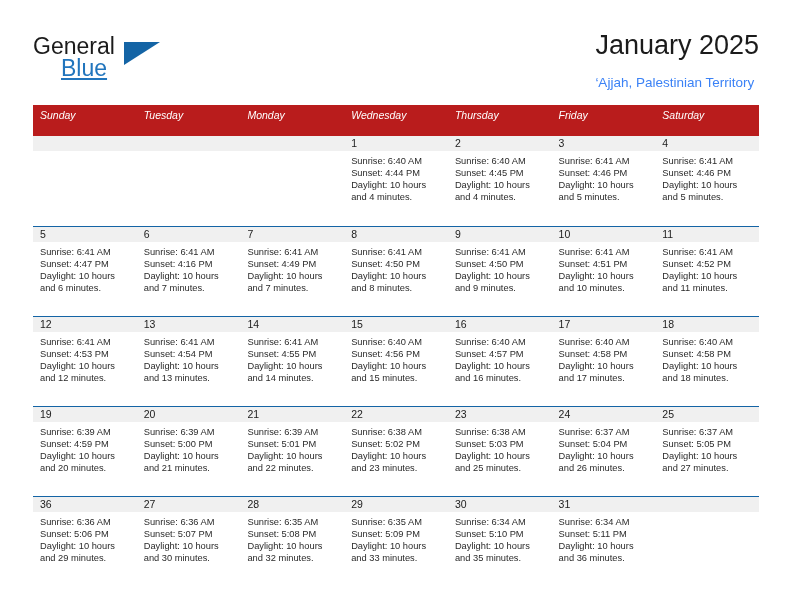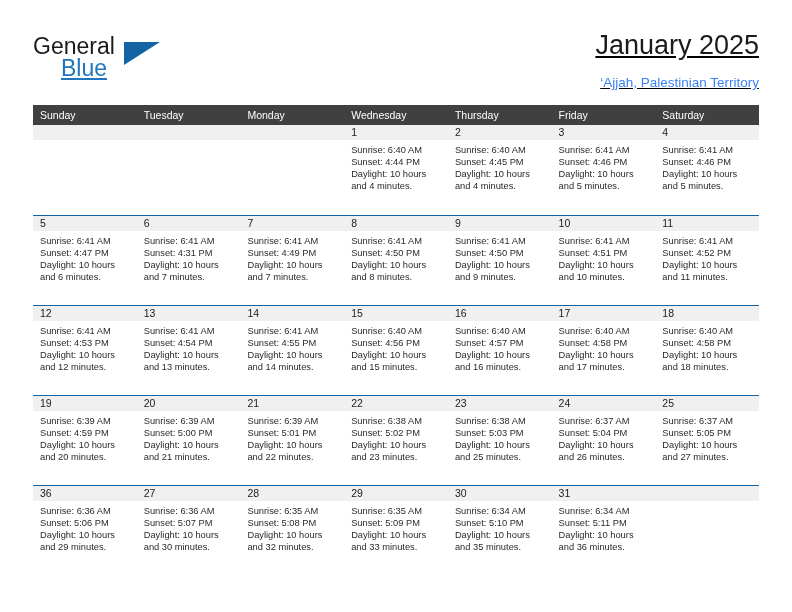--- a/index.html
+++ b/index.html
@@ -57,22 +57,20 @@
     width: 0;
     height: 0;
     border-left: 36px solid #1464a5;
     border-bottom: 23px solid transparent;
   }
 
   .title-block {
     position: absolute;
     right: 0;
     top: 0;
-    text-align: right;
-    text-decoration: underline;
   }
   .cal-title {
     font-size: 27px;
     color: #1b1b1b;
     line-height: 34px;
     white-space: nowrap;
   }
   .cal-subtitle {
     font-size: 13.5px;
     color: #3b82f6;
@@ -84,22 +82,23 @@
   
   .calendar {
     position: absolute;
     left: 33px;
     top: 105px;
     width: 726px;
   }
   .weekday-row {
     display: flex;
     width: 100%;
-    background: #404040;
-    height: 20px;
+    background: #b91c1c;
+    height: 31px;
+    font-style: italic;
   }
   .weekday {
     flex: 1 1 0;
     color: #ffffff;
     font-size: 10.5px;
     line-height: 20px;
     padding-left: 7px;
     white-space: nowrap;
     overflow: hidden;
   }
@@ -214,21 +213,21 @@
             <div class="day-info">
               <div>Sunrise: 6:41 AM</div>
               <div>Sunset: 4:47 PM</div>
               <div class="wrapline">Daylight: 10 hours and 6 minutes.</div>
             </div>
           </div>
           <div class="day-cell">
             <div class="day-num-band">6</div>
             <div class="day-info">
               <div>Sunrise: 6:41 AM</div>
-              <div>Sunset: 4:31 PM</div>
+              <div>Sunset: 4:16 PM</div>
               <div class="wrapline">Daylight: 10 hours and 7 minutes.</div>
             </div>
           </div>
           <div class="day-cell">
             <div class="day-num-band">7</div>
             <div class="day-info">
               <div>Sunrise: 6:41 AM</div>
               <div>Sunset: 4:49 PM</div>
               <div class="wrapline">Daylight: 10 hours and 7 minutes.</div>
             </div>

